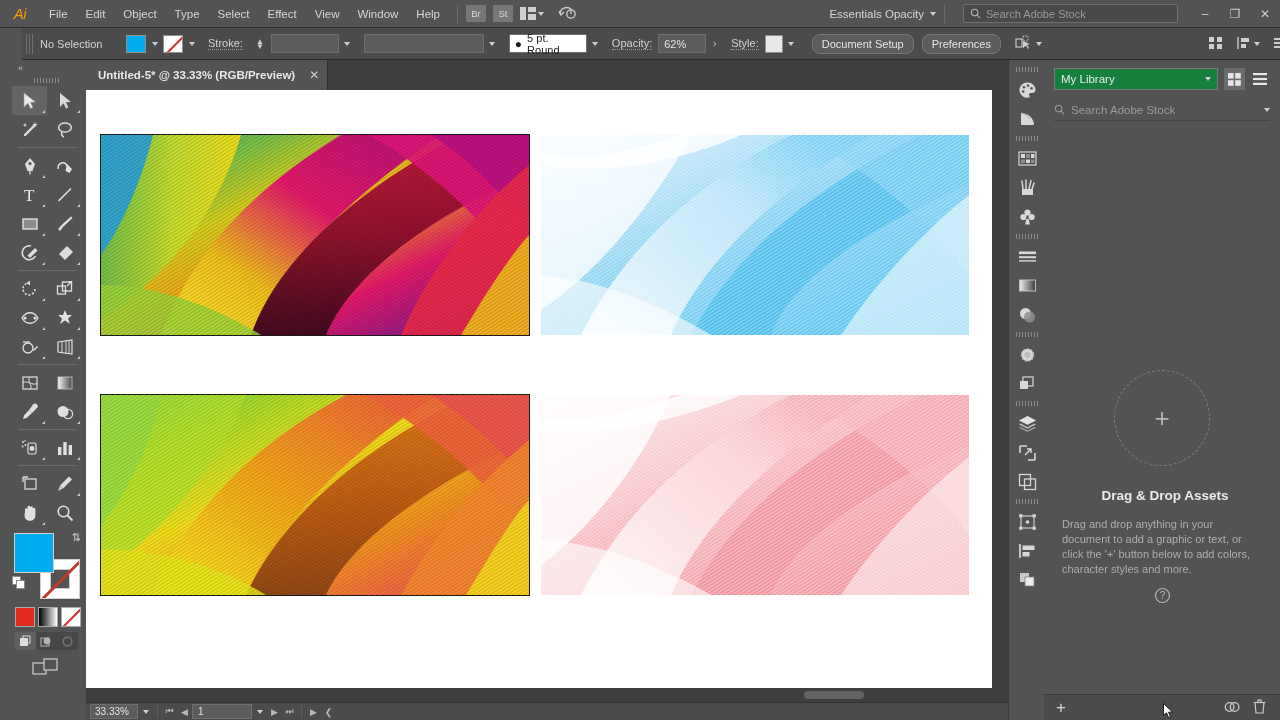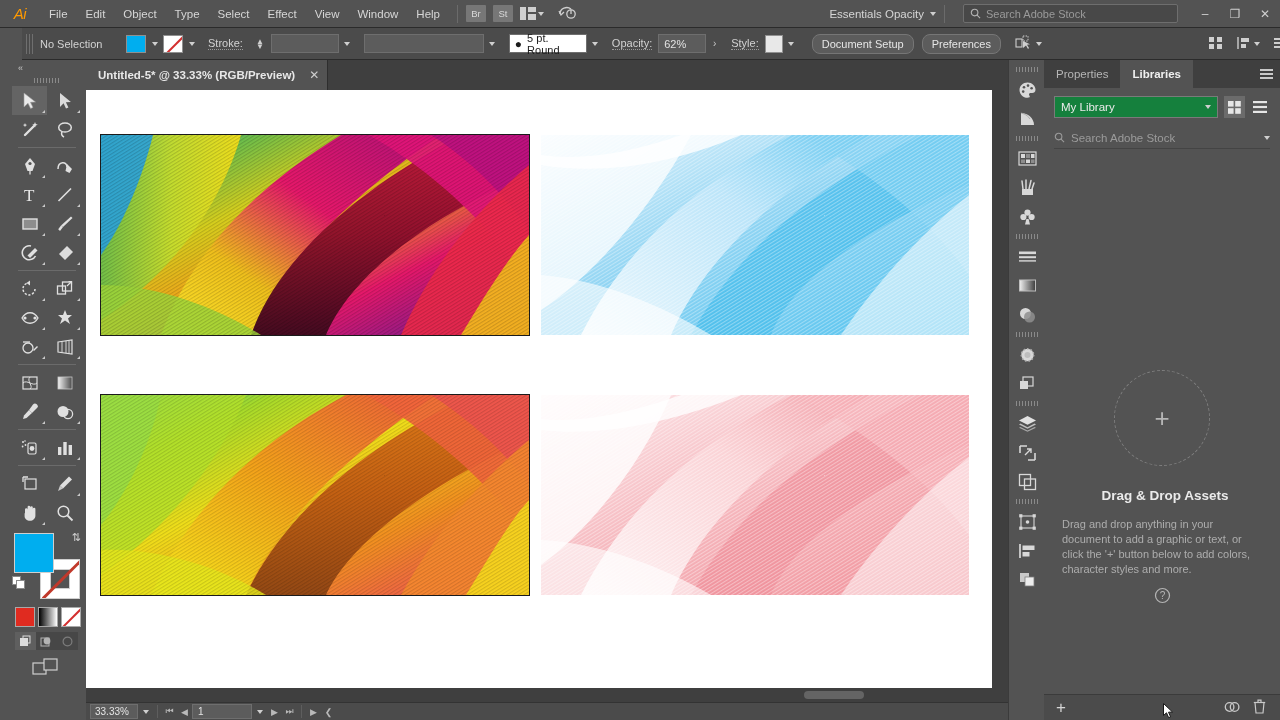--- a/index.html
+++ b/index.html
@@ -1012,25 +1012,20 @@
     </div>
     <div class="dock-ic">
       <svg width="19" height="17" viewBox="0 0 19 17">
           <rect x="2" y="2" width="9" height="9" fill="#c9c9c9"></rect>
           <rect x="7" y="6" width="9" height="9" fill="#ededed" stroke="#7d7d7d" stroke-width=".8"></rect>
         </svg>
     </div>
   </div>
 
   <div class="rightpanel">
-    <div class="rp-tabs">
-      <div class="rp-tab">Properties</div>
-      <div class="rp-tab active">Libraries</div>
-      <div class="rp-menu"></div>
-    </div>
 
     <div class="rp-body">
       <div style="display:flex;gap:6px;align-items:center">
         <div class="libsel" style="flex:1">
           <span>My Library</span>
           <span class="caret"></span>
         </div>
         <div class="viewbtns">
           <div class="vbtn on">
             <svg width="13" height="13" viewBox="0 0 13 13">

